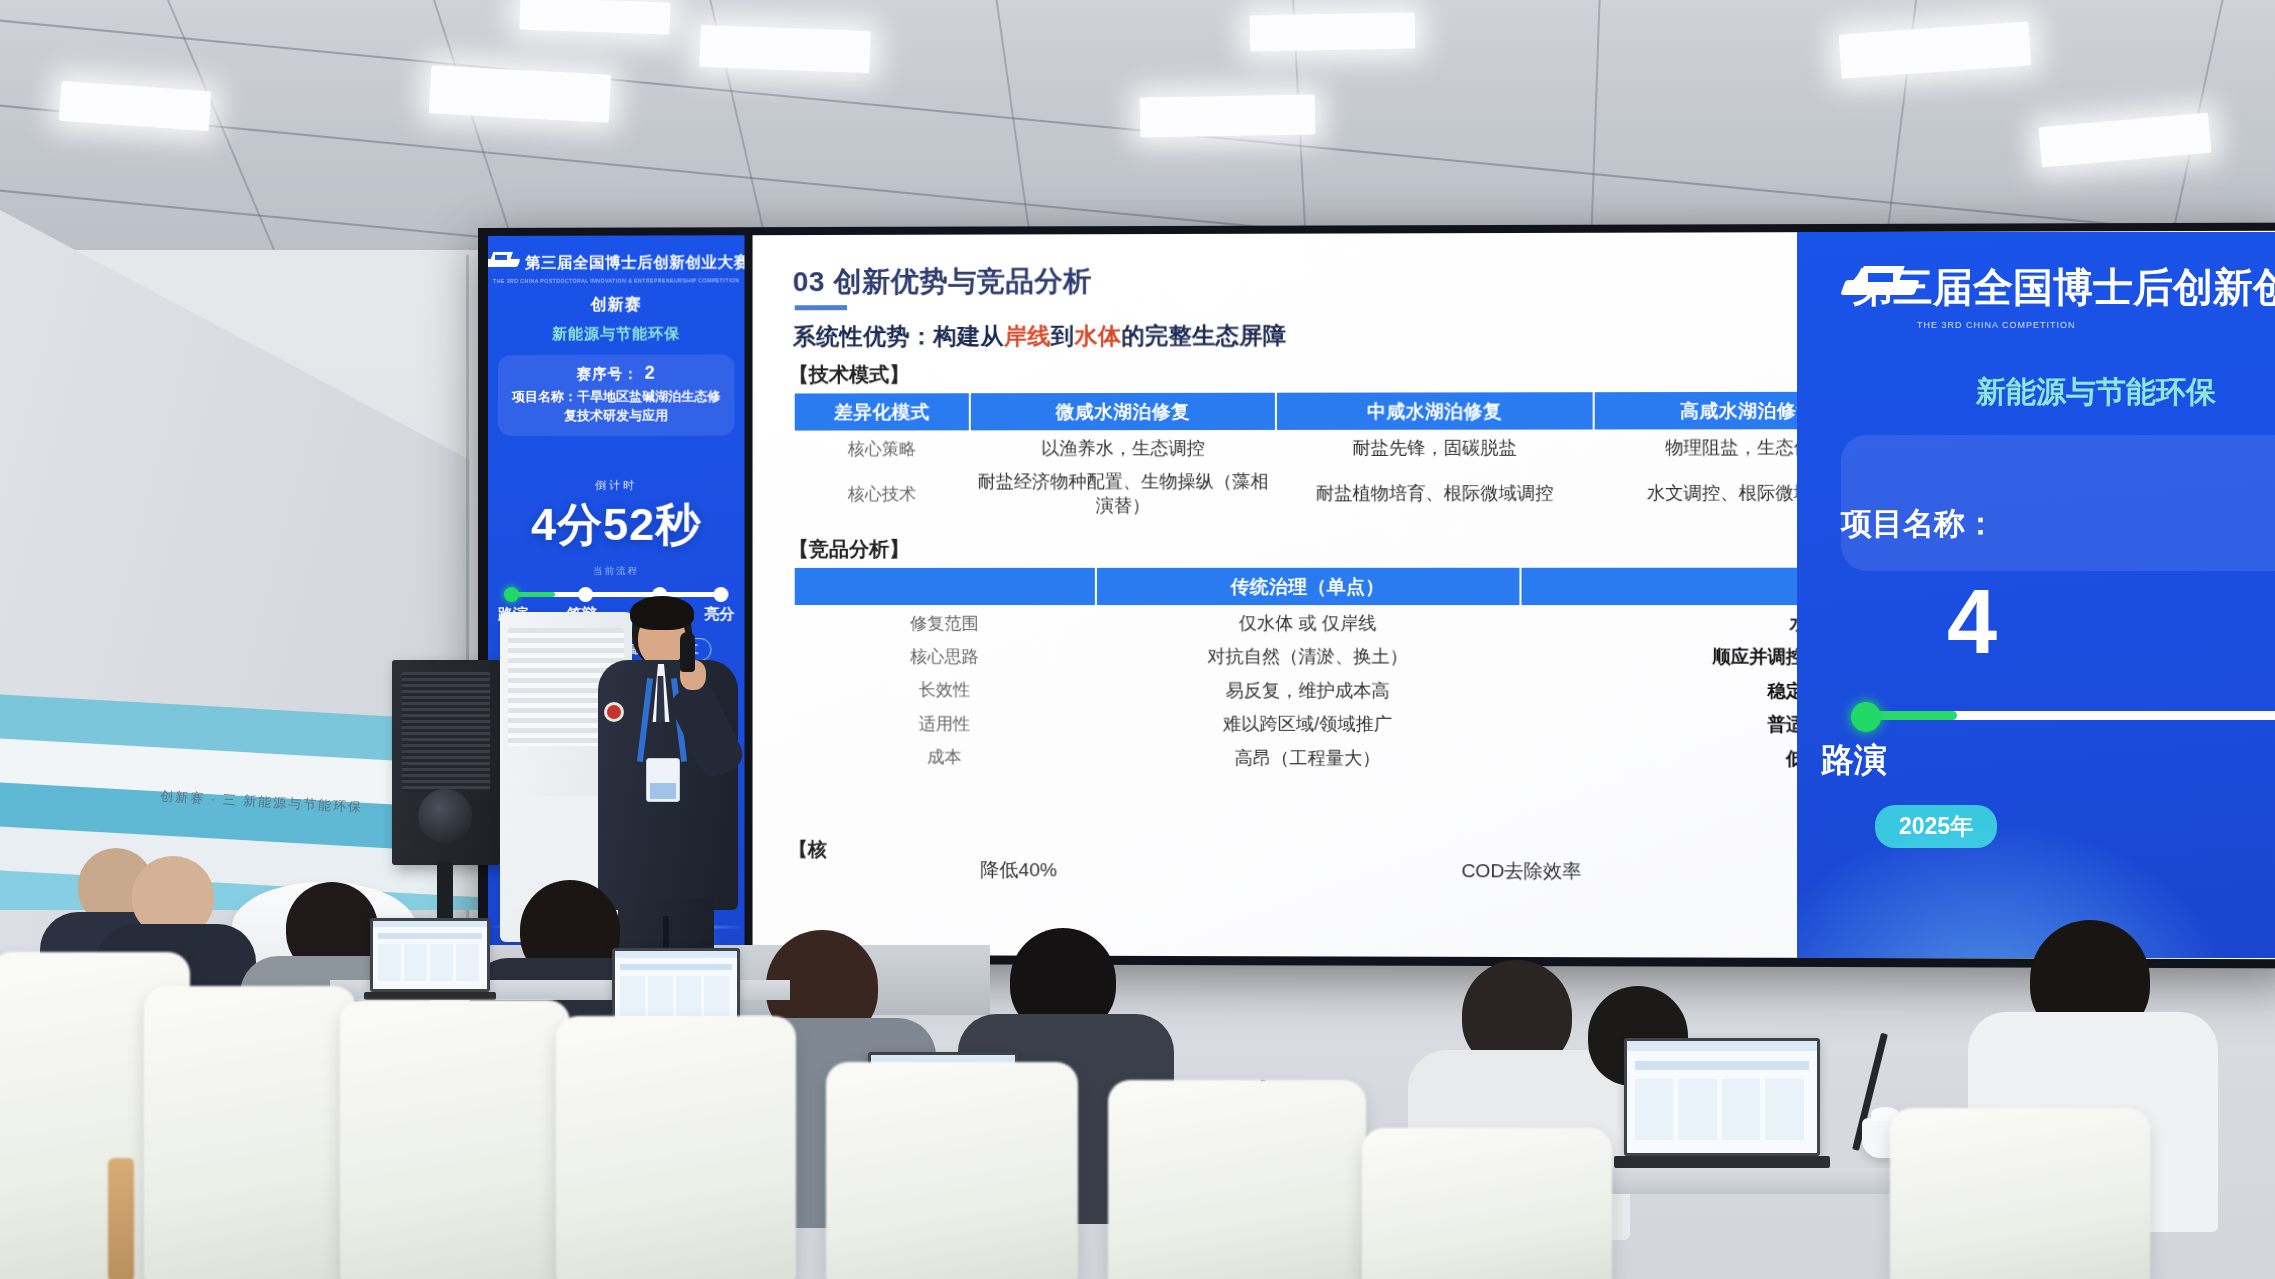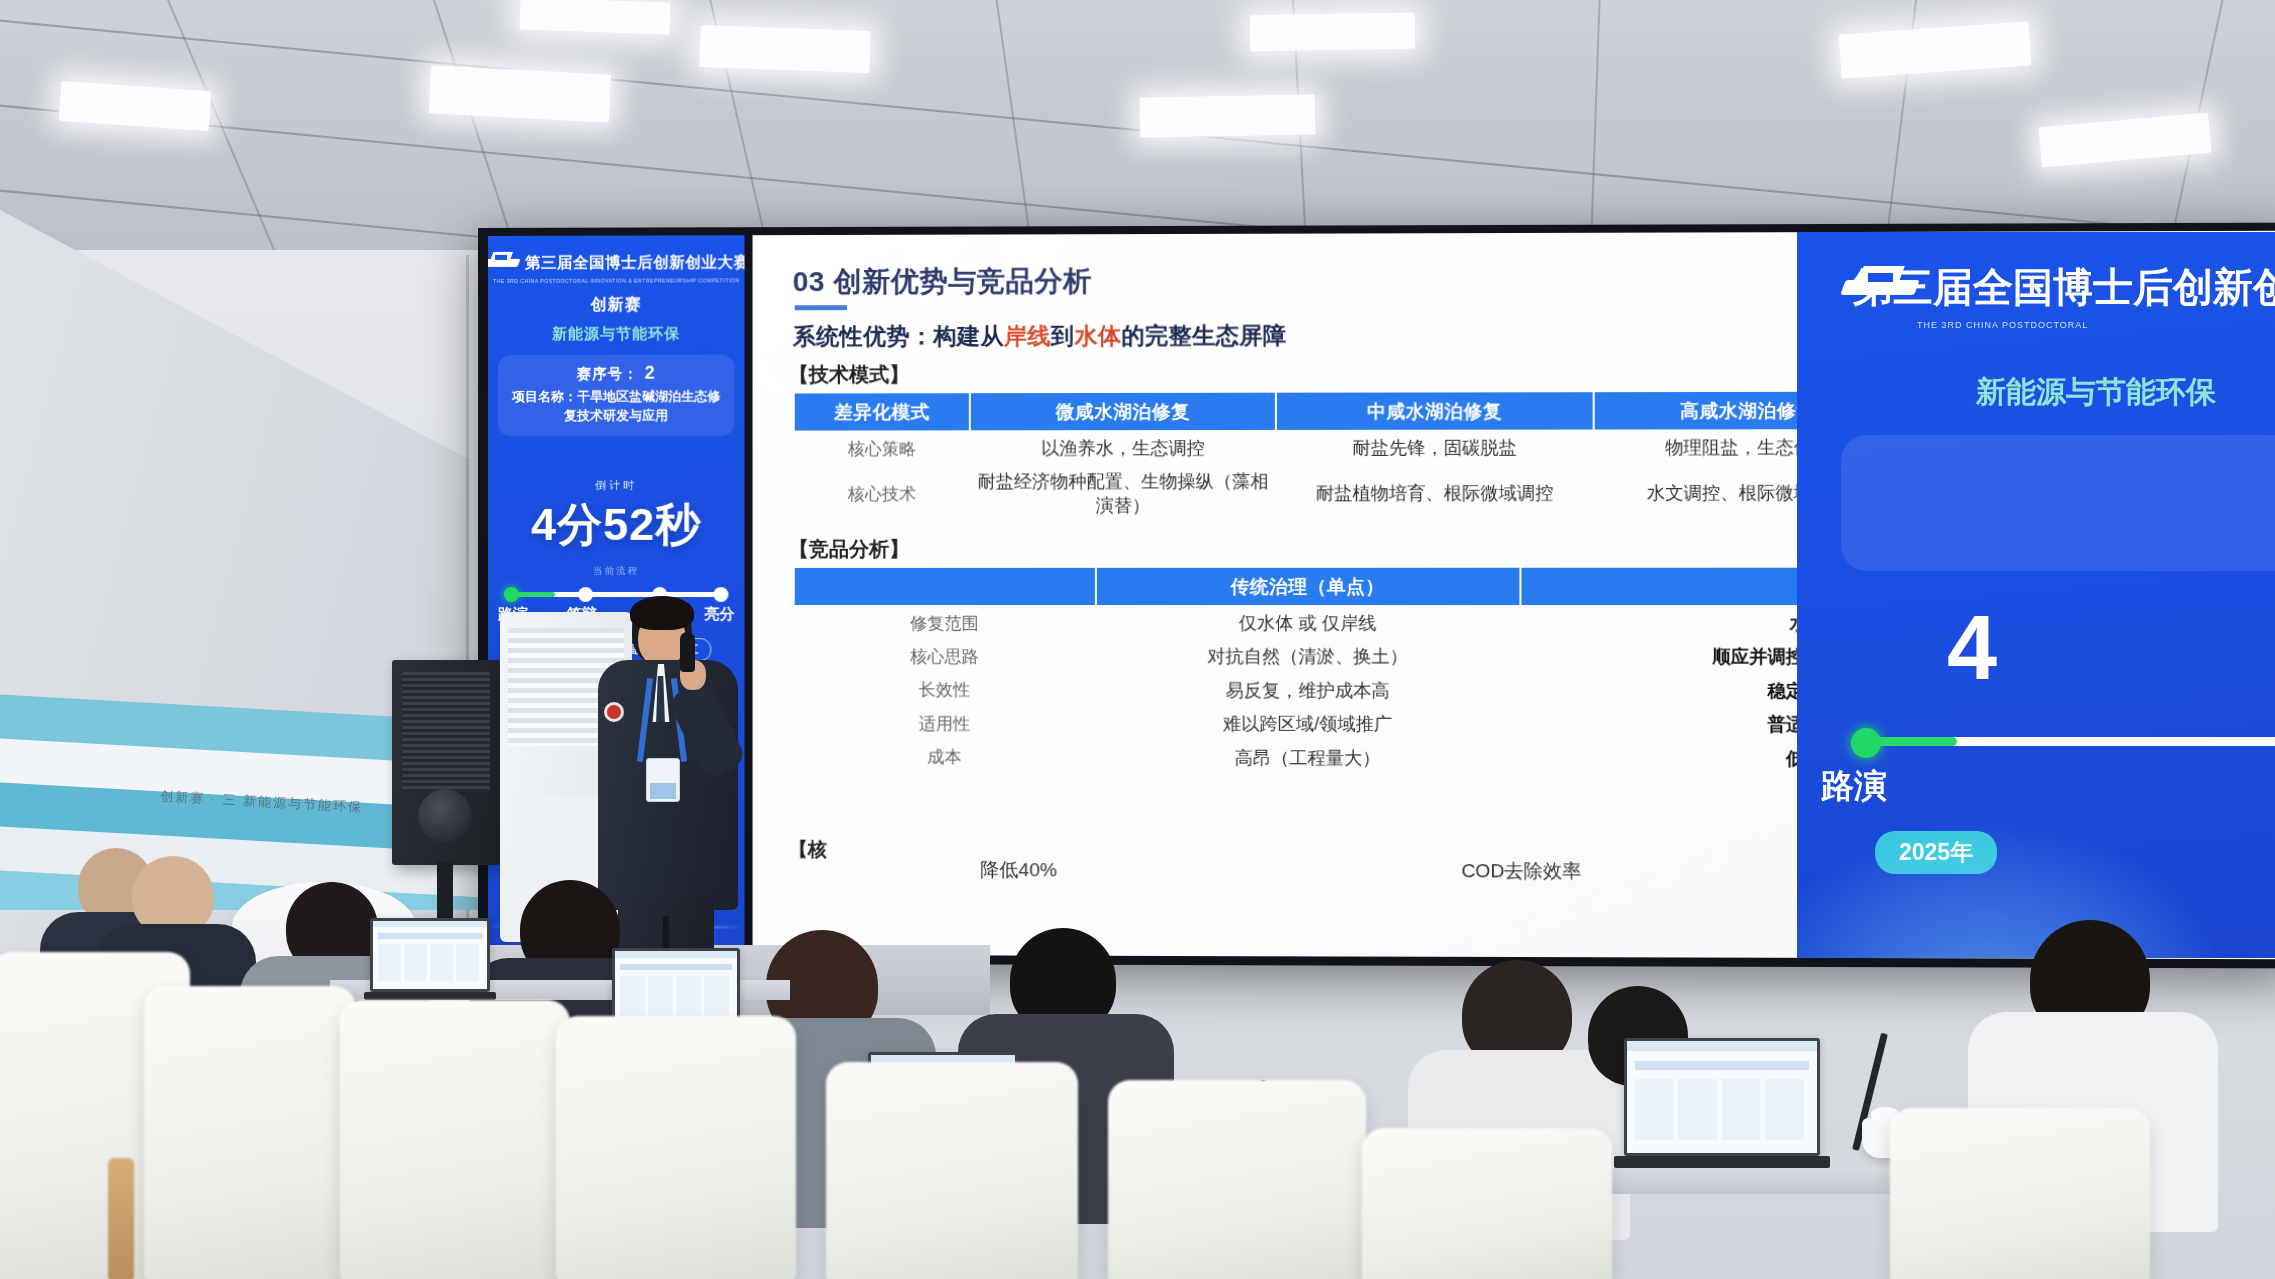--- a/index.html
+++ b/index.html
@@ -463,23 +463,24 @@
 
   <div class="blue-panel-r">
     <div class="bpr-logo">
       <span class="bpr-cap">
         <i class="brim"></i>
           <i class="top"></i>
           <i class="inner"></i>
       </span>
       <span class="bpr-title">第三届全国博士后创新创业大赛</span>
     </div>
-    <div class="bpr-en">THE 3RD CHINA POSTDOCTORAL</div>
+    <div class="bpr-en">THE 3RD CHINA COMPETITION</div>
     <div class="bpr-sub2">新能源与节能环保</div>
     <div class="bpr-card"></div>
+    <div class="bpr-proj" style="margin-top:-118px">项目名称：</div>
     <div class="bpr-cd">4</div>
     <div class="bpr-steps">
       <div class="bpr-line"></div>
         <div class="bpr-done"></div>
         <div class="bpr-dot"></div>
     </div>
     <div class="bpr-name">路演</div>
     <div class="bpr-pill">2025年</div>
     <div class="bpr-wave"></div>
   </div>

